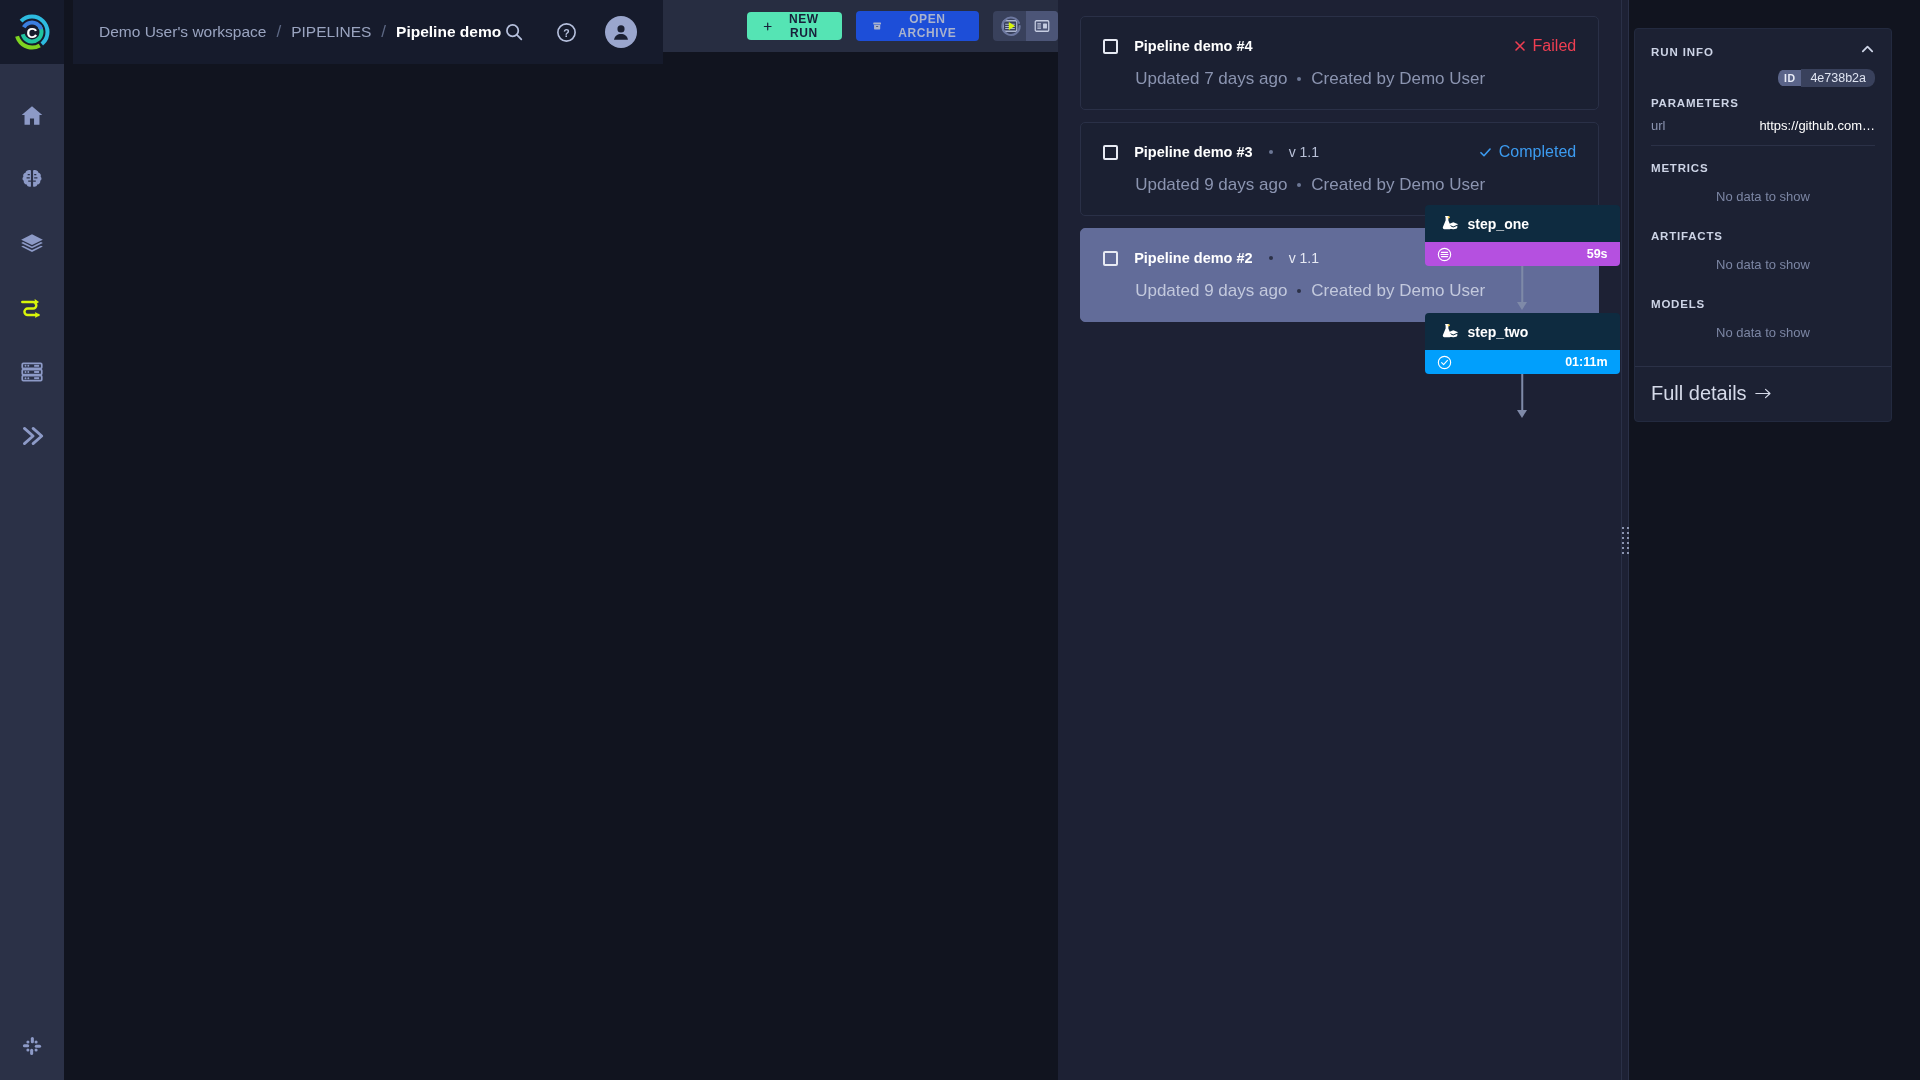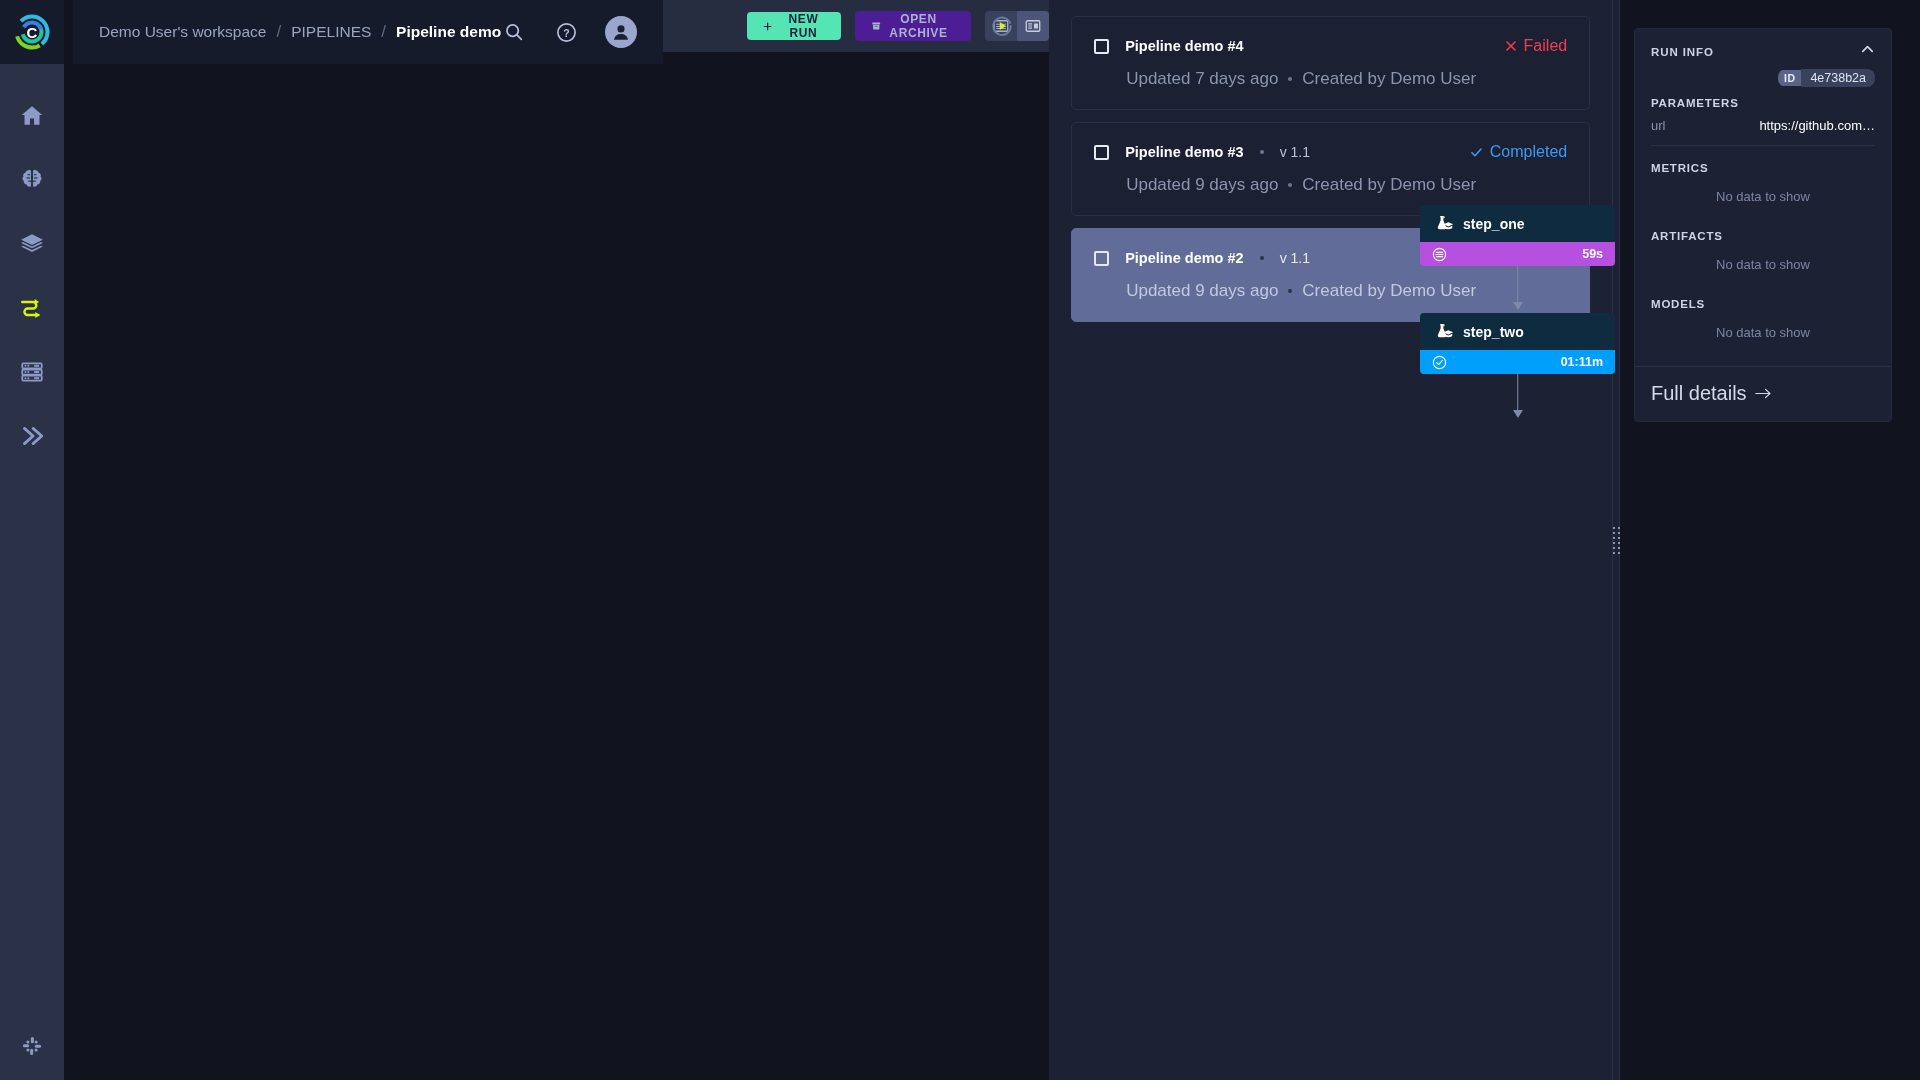--- a/index.html
+++ b/index.html
@@ -63,24 +63,24 @@
     position: relative;
   }
   .btn-new {
     height: 28px; background: #55e4b4; color: #18203a;
     border: none; border-radius: 4px;
     font-size: 12px; font-weight: bold; letter-spacing: .6px;
     padding: 0 16px; display: flex; align-items: center; gap: 9px;
     cursor: pointer; font-family: inherit;
   }
   .btn-archive {
-    height: 30px; background: #4c1d95; color: #aab3cd;
+    height: 30px; background: #1d4ed8; color: #aab3cd;
     border: none; border-radius: 4px;
     font-size: 12px; font-weight: bold; letter-spacing: .6px;
-    padding: 0 16px; display: flex; align-items: center; 
+    padding: 0 16px; display: flex; align-items: center; gap: 9px;
     cursor: pointer; font-family: inherit;
   }
   .viewtoggle { display: flex; background: #39415c; border-radius: 4px; overflow: hidden; height: 30px; }
   .viewtoggle > div {
     width: 43px; height: 30px; display: flex; align-items: center; justify-content: center; cursor: pointer;
   }
   .viewtoggle > div.active { background: #4c5577; }
   .rerun-btn { position: absolute; right: 34px; top: 13px; width: 26px; height: 26px; cursor: pointer; }
 
   

